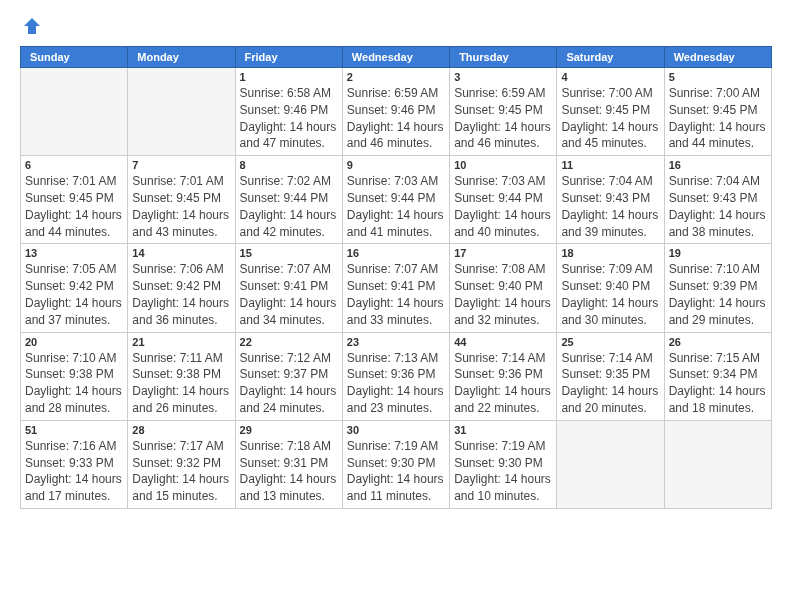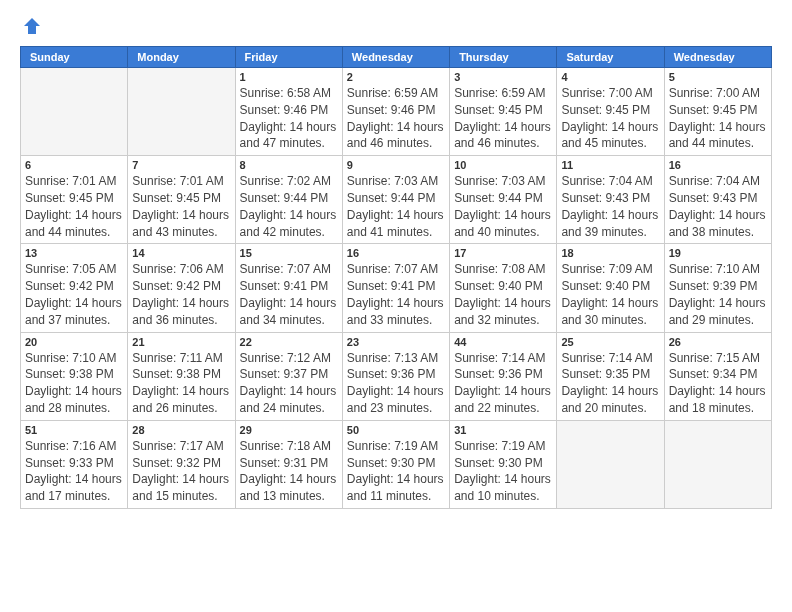--- a/index.html
+++ b/index.html
@@ -253,21 +253,21 @@
           </td>
           <td>
             <span class="day-number">28</span>
             <div class="day-info">Sunrise: 7:17 AM<br>Sunset: 9:32 PM<br>Daylight: 14 hours and 15 minutes.</div>
           </td>
           <td>
             <span class="day-number">29</span>
             <div class="day-info">Sunrise: 7:18 AM<br>Sunset: 9:31 PM<br>Daylight: 14 hours and 13 minutes.</div>
           </td>
           <td>
-            <span class="day-number">50</span>
+            <span class="day-number">30</span>
             <div class="day-info">Sunrise: 7:19 AM<br>Sunset: 9:30 PM<br>Daylight: 14 hours and 11 minutes.</div>
           </td>
           <td>
             <span class="day-number">31</span>
             <div class="day-info">Sunrise: 7:19 AM<br>Sunset: 9:30 PM<br>Daylight: 14 hours and 10 minutes.</div>
           </td>
           <td class="empty"></td>
           <td class="empty"></td>
         </tr>
       </tbody>

